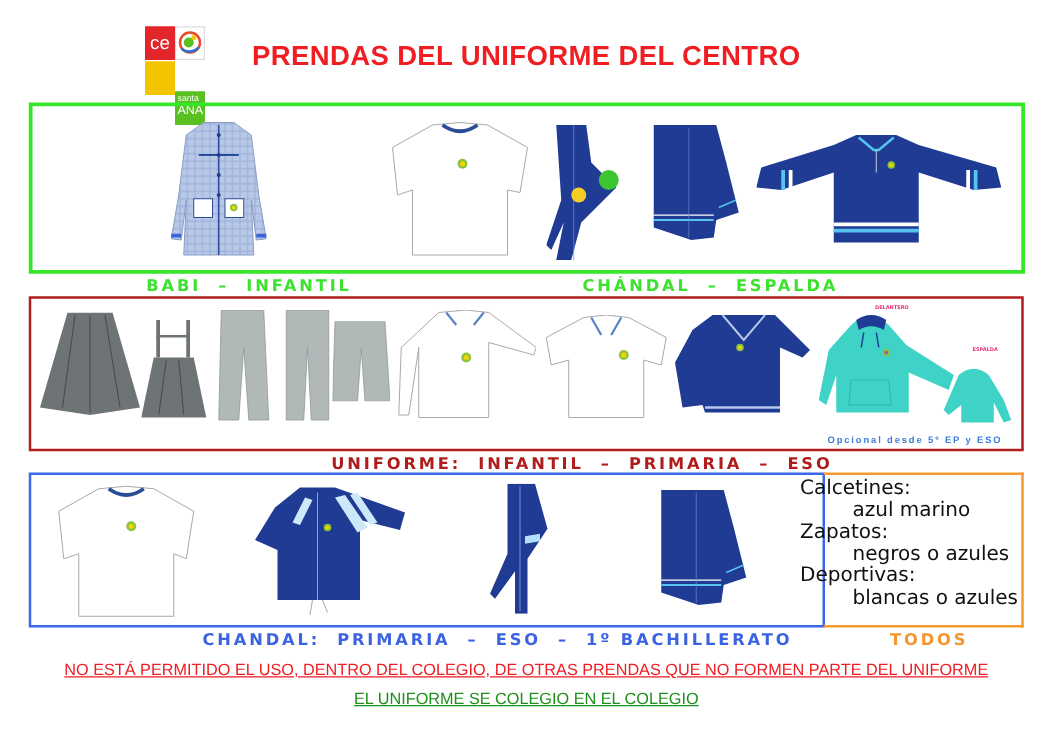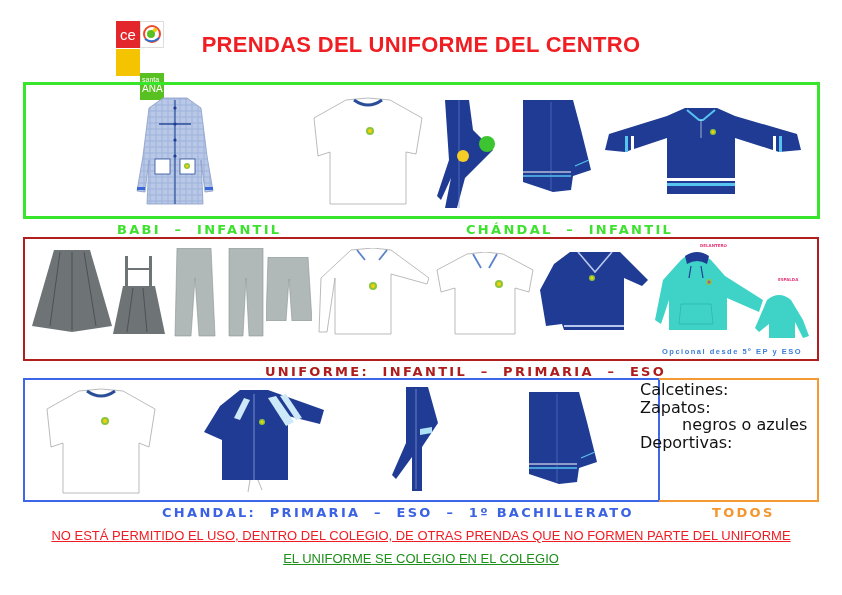--- a/index.html
+++ b/index.html
@@ -122,21 +122,21 @@
     <rect x="20" y="30" width="3" height="16" fill="#57c3ef"></rect>
       <rect x="26" y="30" width="3" height="16" fill="#fff"></rect>
     <rect x="168" y="30" width="3" height="16" fill="#fff"></rect>
       <rect x="174" y="30" width="3" height="16" fill="#57c3ef"></rect>
     <rect x="62" y="72" width="68" height="3" fill="#fff"></rect>
       <rect x="62" y="77" width="68" height="3" fill="#57c3ef"></rect>
     <circle cx="108" cy="26" r="3" fill="#8bc53f"></circle>
       <circle cx="108" cy="26" r="1.5" fill="#f5d300"></circle>
   </svg>
 </div>
-<div class="lbl lbl-green" style="left:466px;top:222px">CHÁNDAL  –  INFANTIL</div>
+<div class="lbl lbl-green" style="left:466px;top:222px">CHÁNDAL  –  ESPALDA</div>
 
 <div class="garment" style="left:32px;top:250px">
   <svg width="80" height="82" viewBox="0 0 80 82">
     <path d="M22 0 L58 0 L80 76 L40 82 L0 76 Z" fill="#6e7476"></path>
     <path d="M28 2 L18 76 M40 2 L40 80 M52 2 L64 76" stroke="#3d4345" stroke-width="0.7"></path>
   </svg>
 </div>
 <div class="garment" style="left:113px;top:256px">
   <svg width="52" height="80" viewBox="0 0 52 80">
     <rect x="12" y="0" width="3" height="30" fill="#6e7476"></rect>
@@ -236,20 +236,22 @@
     <line x1="2" y1="76" x2="50" y2="76" stroke="#57c3ef" stroke-width="1.5"></line>
     <line x1="2" y1="72" x2="50" y2="72" stroke="#fff" stroke-width="1"></line>
     <line x1="30" y1="2" x2="30" y2="90" stroke="#6d8ed4" stroke-width="0.5"></line>
     <path d="M54 66 L68 60" stroke="#57c3ef" stroke-width="1.2"></path>
   </svg>
 </div>
 <div class="lbl lbl-blue" style="left:162px;top:505px">CHANDAL:  PRIMARIA  –  ESO  –  1º BACHILLERATO</div>
 
 <div class="notes">
   <span class="k">Calcetines:</span>
+  <span class="v">azul marino</span>
   <span class="k">Zapatos:</span>
   <span class="v">negros o azules</span>
   <span class="k">Deportivas:</span>
+  <span class="v">blancas o azules</span>
 </div>
 <div class="lbl lbl-orange" style="left:712px;top:505px">TODOS</div>
 
 <div class="warn warn-red">NO ESTÁ PERMITIDO EL USO, DENTRO DEL COLEGIO, DE OTRAS PRENDAS QUE NO FORMEN PARTE DEL UNIFORME</div>
 <div class="warn warn-green">EL UNIFORME SE COLEGIO EN EL COLEGIO</div>
 
 </body></html>

